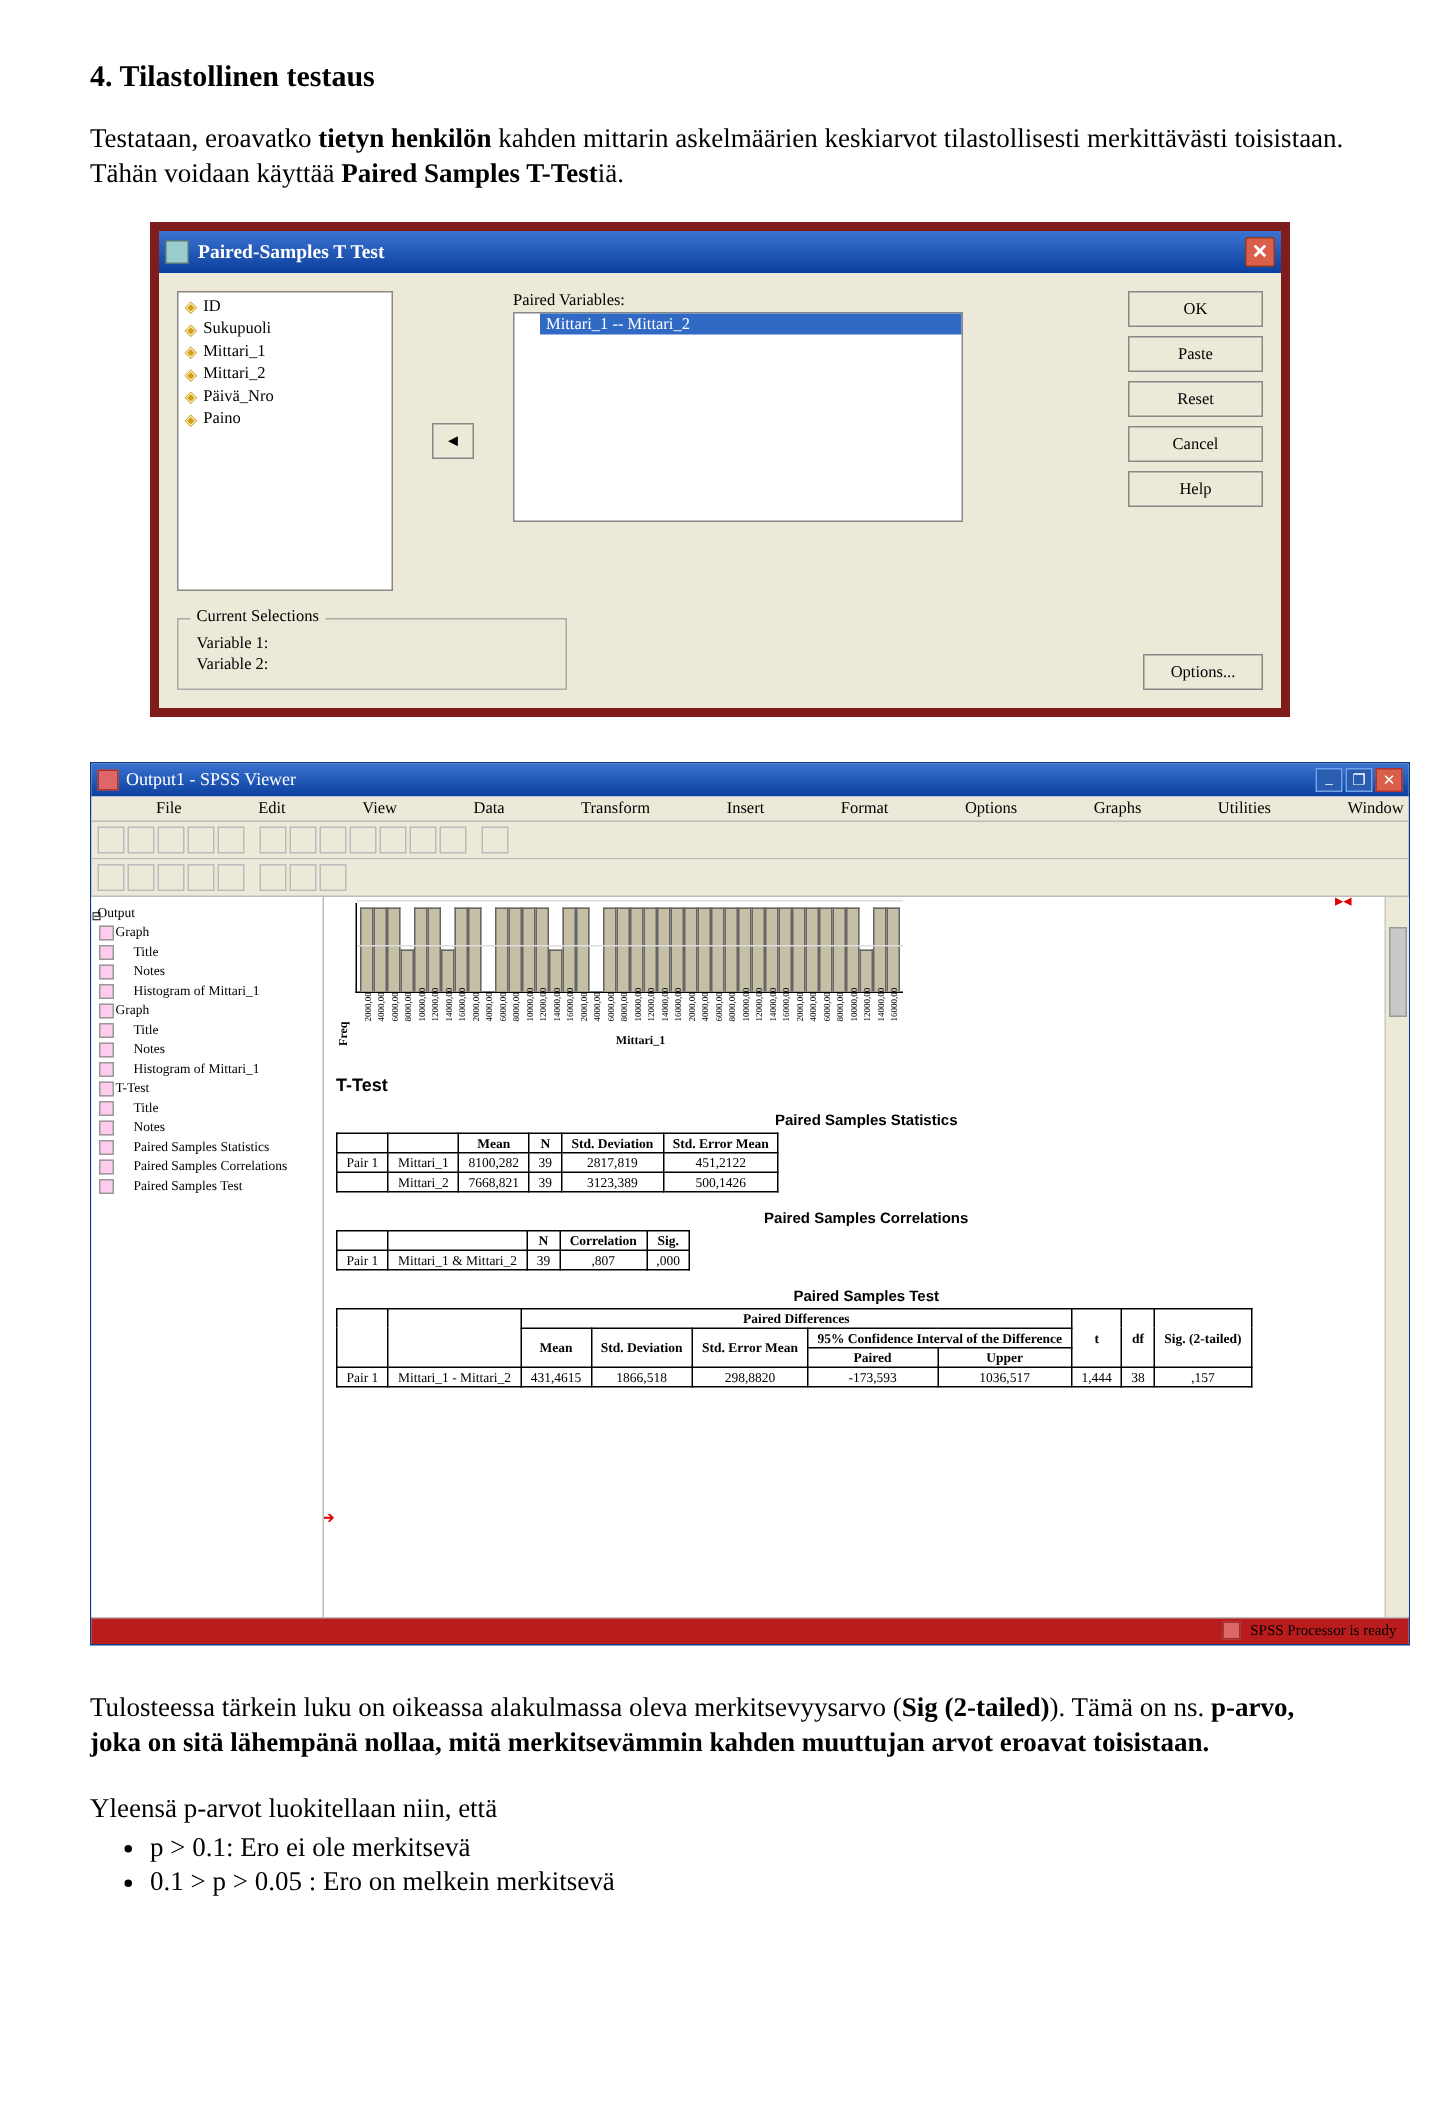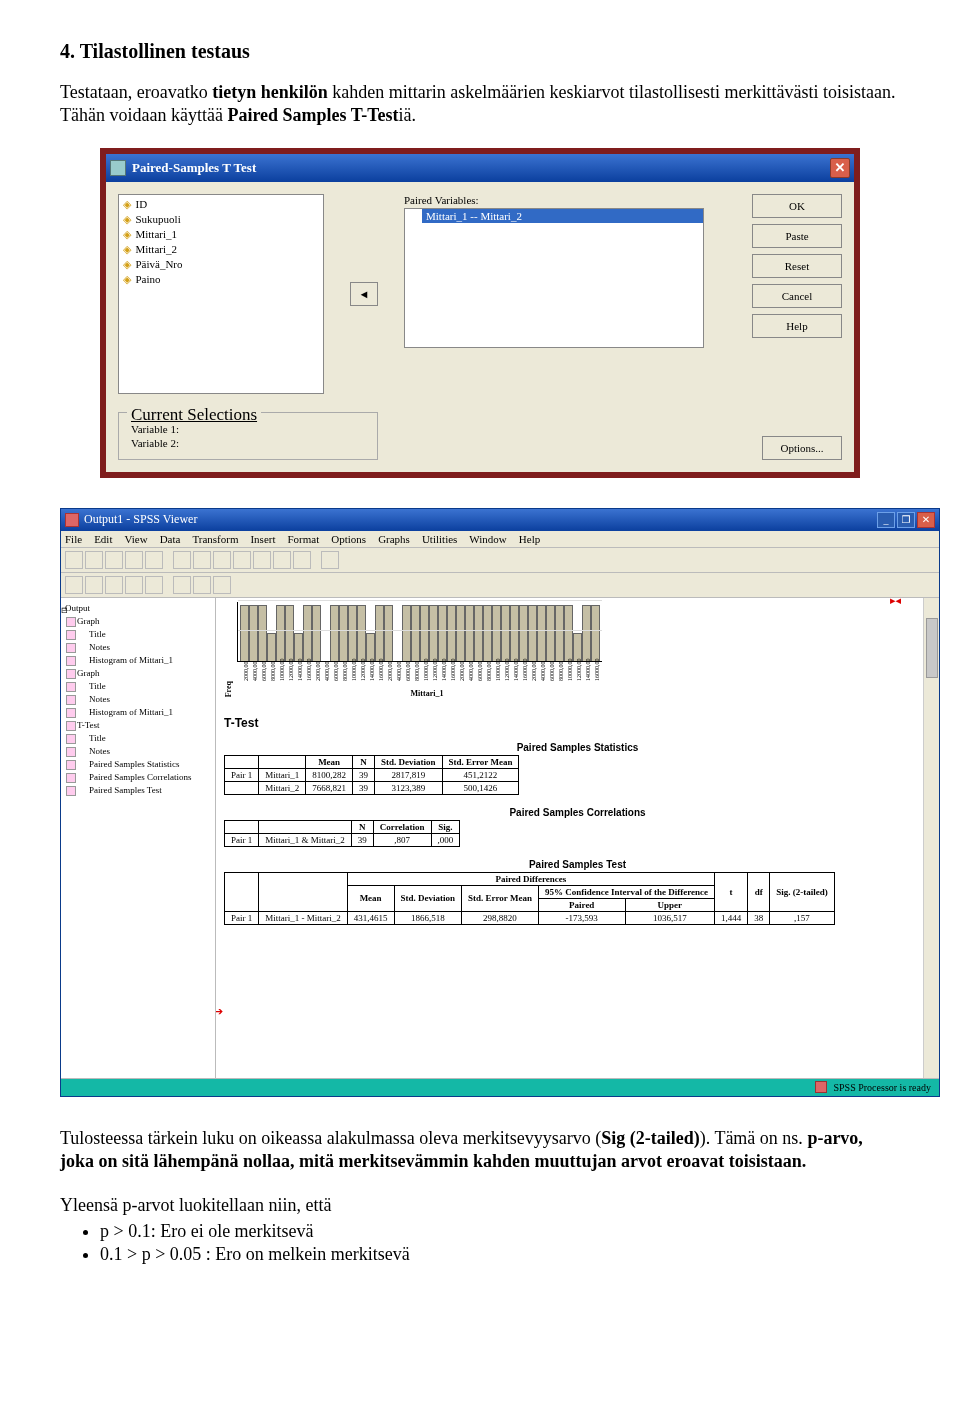--- a/index.html
+++ b/index.html
@@ -10,45 +10,45 @@
 
   .win { font-family: Tahoma, Arial, sans-serif; font-size: 11px; }
 
   
   .dialog-win { width: 760px; margin: 0 auto 30px auto; border: 6px solid #7f1d1d; background: #ece9d8; }
   .titlebar { display:flex; align-items:center; background: linear-gradient(#3b73d1,#0b3f9e); color:#fff; height:28px; padding:0 4px; font-size:13px; font-weight:bold; }
   .titlebar .ticon { width:16px; height:16px; background:#9cc; border:1px solid #577; margin-right:6px; }
   .title-txt { flex:1; }
   .closebox { width:20px; height:20px; background:#d95f4a; border:1px solid #8b3a2a; color:#fff; display:flex; align-items:center; justify-content:center; font-weight:bold; border-radius:2px; }
   .dialog-body { display:flex; padding:12px; gap:20px; }
-  .varlist { width:206px; height:200px; background:#fff; border:1px solid #888; padding:2px; }
+  .varlist { width:144px; height:200px; background:#fff; border:1px solid #888; padding:2px; }
   .varlist .item { padding:1px 2px; display:flex; align-items:center; gap:4px; }
   .varlist .vicon::before { content:"◈"; color:#d4a017; font-size:11px; }
   .centercol { display:flex; align-items:center; justify-content:center; width:40px; }
   .movebtn { width:28px; height:24px; background:#ece9d8; border:1px solid #888; display:flex; align-items:center; justify-content:center; }
   .rightcol { flex:1; }
   .paired-lab { font-size:11px; margin-bottom:2px; }
   .pairedbox { width:300px; height:140px; background:#fff; border:1px solid #888; }
   .pairedbox .sel { background:#316ac5; color:#fff; padding:1px 4px;margin-left:17px; }
   .btncol { width:90px; display:flex; flex-direction:column; gap:6px; }
   .wbtn { height:24px; background:#ece9d8; border:1px solid #888; font-size:11px; display:flex; align-items:center; justify-content:center; cursor:pointer; }
   .cursel { border:1px solid #aaa; margin:6px 12px 12px 12px; padding:8px 12px; position:relative; }
-  .cursel .legend { position:absolute; top:-8px; left:8px; background:#ece9d8; padding:0 4px; font-size:17px;text-decoration:underline; }
+  .cursel .legend { position:absolute; top:-8px; left:8px; background:#ece9d8; padding:0 4px; font-size:11px; }
   .cursel .row { font-size:11px; margin:2px 0; }
   .optrow { display:flex; justify-content:flex-end; padding:0 12px 12px 0; }
 
   
   .app-win { width:880px; margin: 0 auto 30px auto; border:1px solid #0a3a8a; }
   .app-titlebar { display:flex; align-items:center; background: linear-gradient(#3b73d1,#0b3f9e); color:#fff; height:22px; padding:0 4px; font-size:12px; }
   .app-titlebar .ticon { width:14px; height:14px; background:#d66; border:1px solid #a33; margin-right:5px; }
   .app-titlebar .wctrl { display:flex; gap:2px; }
   .app-titlebar .wctrl span { width:18px; height:16px; background:#2a5db0; border:1px solid #6da0e8; display:flex; align-items:center; justify-content:center; font-size:10px; }
   .app-titlebar .wctrl .cx { background:#d95f4a; border-color:#a33; }
   .menubar { background:#ece9d8; padding:2px 4px; font-size:11px; display:flex; gap:12px; border-bottom:1px solid #bbb; }
-  .menubar span { cursor:pointer; }
+  .menubar span { cursor:pointer;margin-left:39px; }
   .toolbar { background:#ece9d8; padding:3px 4px; display:flex; gap:2px; border-bottom:1px solid #bbb; }
   .tbtn { width:18px; height:18px; background:#ece9d8; border:1px solid #bbb; }
   .tbtn:nth-child(5),.tbtn:nth-child(12){ margin-right:8px; }
   .toolbar2 { background:#ece9d8; padding:3px 4px; display:flex; gap:2px; border-bottom:1px solid #bbb; }
   .toolbar2 .tbtn { width:18px; height:18px; }
   .content { display:flex; background:#fff; height:480px; }
   .tree { width:155px; border-right:1px solid #bbb; padding:4px 2px; font-size:9px; overflow:hidden; background:#fff; }
   .tree .n { padding:0 0 0 14px; position:relative; line-height:13px; white-space:nowrap; }
   .tree .n::before { content:""; position:absolute; left:3px; top:2px; width:8px; height:8px; border:1px solid #999; background:#fce; }
   .tree .n1 { padding-left:2px; }
@@ -67,21 +67,21 @@
   .xticks { display:flex; font-size:6px; margin-left:10px; }
   .xticks span { width:9px; transform: rotate(-90deg) translate(-18px,-4px); transform-origin:top left; white-space:nowrap; }
   .xlabel { font-size:8px; font-weight:bold; text-align:center; margin-top:20px; margin-left:10px; }
 
   .section-h { font-weight:bold; font-size:12px; margin:18px 0 6px 0; font-family:Arial,sans-serif; }
   .tbl-title { font-weight:bold; font-size:10px; text-align:center; font-family:Arial,sans-serif; margin-top:12px; }
   table.spss { border-collapse:collapse; font-size:9px; font-family:Arial,sans-serif; margin-top:2px; }
   table.spss th, table.spss td { border:1px solid #000; padding:1px 6px; text-align:center; }
   table.spss .rh { text-align:left; }
 
-  .statusbar { background:#14b8a6; border-top:1px solid #bbb; height:18px; display:flex; align-items:center; justify-content:flex-end; font-size:10px; padding:0 8px; gap:6px; }
+  .statusbar { background:#b91c1c; border-top:1px solid #bbb; height:18px; display:flex; align-items:center; justify-content:flex-end; font-size:10px; padding:0 8px; gap:6px; }
   .statusbar .sicon { width:12px; height:12px; background:#d66; border:1px solid #933; }
 
   .arrow-red { color:#d00; font-size:11px; position:absolute; }
 
   ul.bul { margin:0 0 0 40px; padding:0; }
   ul.bul li { margin:2px 0; font-size:18px; }
 </style>
 </head>
 <body>
 

